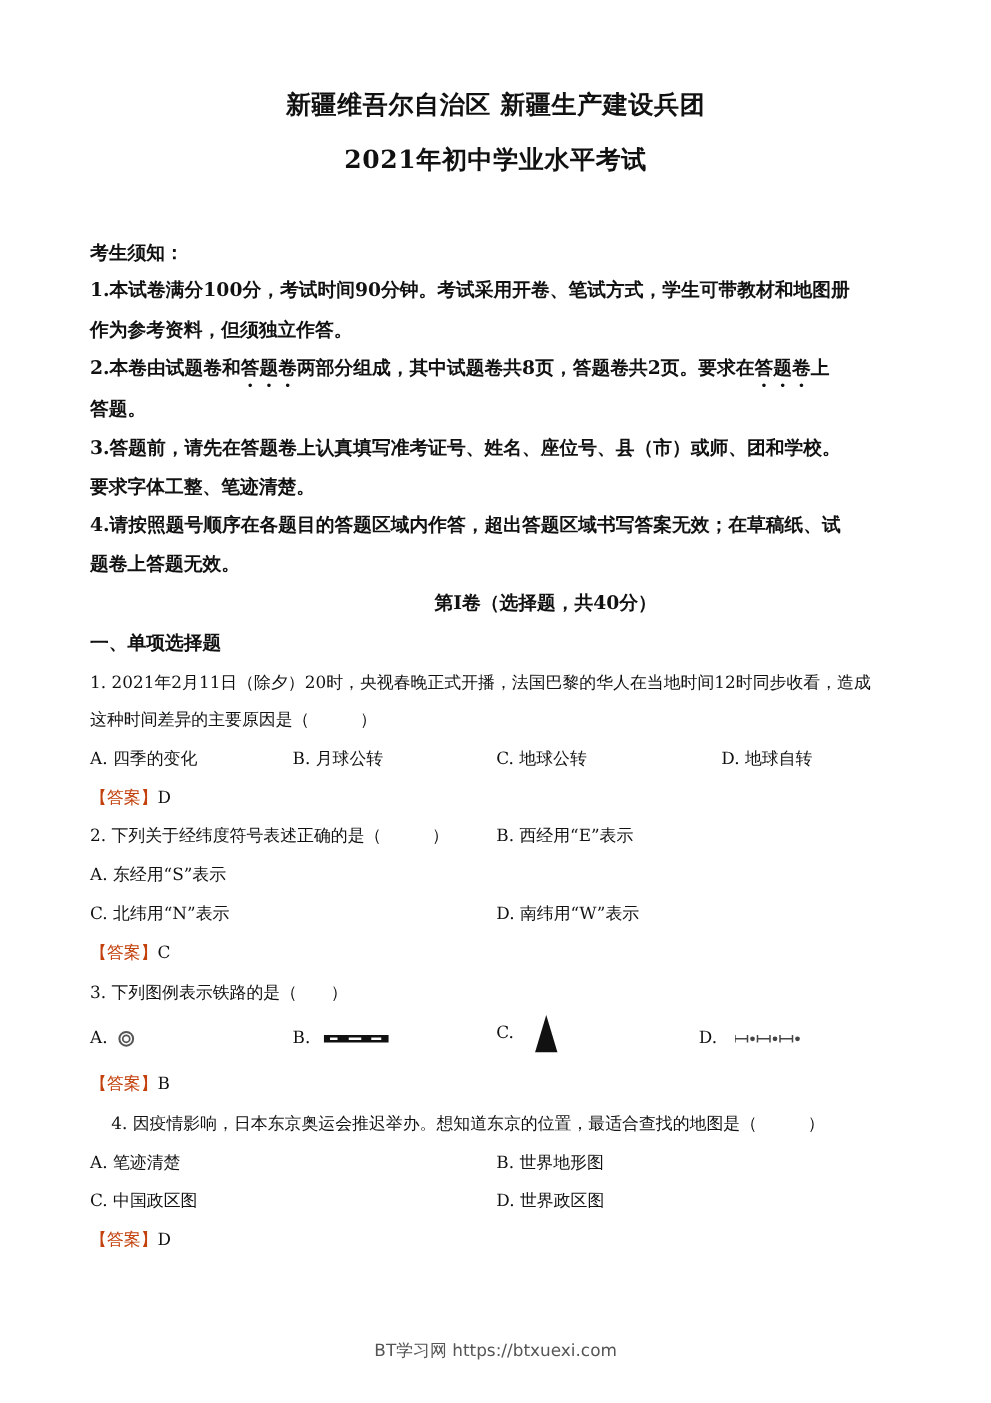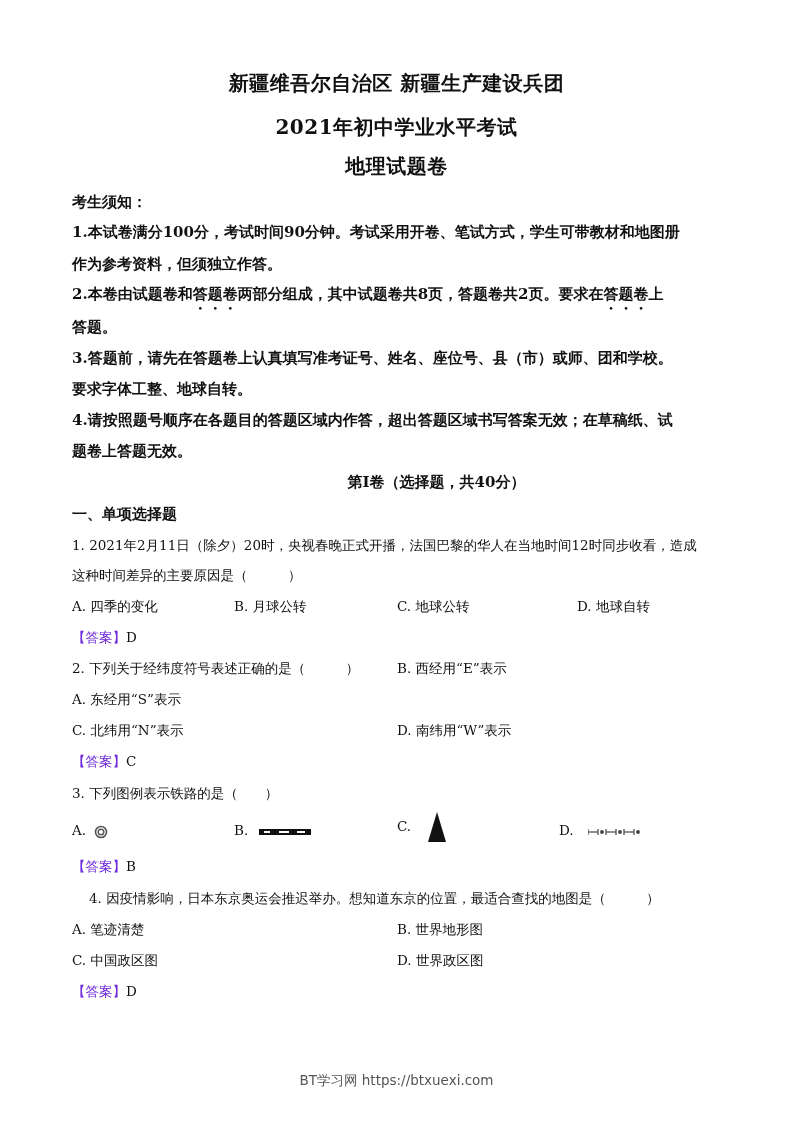--- a/index.html
+++ b/index.html
@@ -16,43 +16,42 @@
     }
     .line {
       position: absolute; left: 72px; font-size: 15px; white-space: nowrap;
       font-weight: bold;
     }
     .normal { font-weight: normal; font-size: 13.5px; }
     .emph { text-emphasis: dot; -webkit-text-emphasis: filled dot; text-emphasis-position: under; -webkit-text-emphasis-position: under; }
     .center { position: absolute; left: 0; width: 793px; text-align: center; font-weight: bold; font-size: 15px; padding-left: 40px; }
     .opt { position: absolute; font-size: 13.5px; white-space: nowrap; }
     .ans { position: absolute; left: 72px; font-size: 13.5px; }
-    .ans .tag { color: #6d28d9; }
+    .ans .tag { color: #c2410c; }
     .footer {
       position: absolute; left: 0; width: 793px; top: 1072px; text-align: center;
       font-family: "DejaVu Sans", sans-serif; font-size: 13.5px; color: #555;
     }
     .icon { display: inline-block; vertical-align: middle; }
   </style>
 </head>
 <body>
 
 <div class="page">
 
   <div class="title" style="top:70px;">新疆维吾尔自治区 新疆生产建设兵团</div>
   <div class="title" style="top:114px;">2021年初中学业水平考试</div>
-  <div class="title" style="top:153px;">地理试题卷</div>
 
   <div class="line" style="top:193px;text-align:center;">考生须知：</div>
   <div class="line" style="top:223px;">1.本试卷满分100分，考试时间90分钟。考试采用开卷、笔试方式，学生可带教材和地图册</div>
   <div class="line" style="top:255px;">作为参考资料，但须独立作答。</div>
   <div class="line" style="top:285px;"><span>2.本卷由试题卷和</span><span class="emph">答题卷</span><span>两部分组成，其中试题卷共8页，答题卷共2页。要求在</span><span class="emph">答题卷</span><span>上</span></div>
   <div class="line" style="top:318px;">答题。</div>
   <div class="line" style="top:349px;">3.答题前，请先在答题卷上认真填写准考证号、姓名、座位号、县（市）或师、团和学校。</div>
-  <div class="line" style="top:380px;">要求字体工整、地球自转。</div>
+  <div class="line" style="top:380px;">要求字体工整、笔迹清楚。</div>
   <div class="line" style="top:411px;">4.请按照题号顺序在各题目的答题区域内作答，超出答题区域书写答案无效；在草稿纸、试</div>
   <div class="line" style="top:442px;">题卷上答题无效。</div>
 
   <div class="center" style="top:473px;">第Ⅰ卷（选择题，共40分）</div>
   <div class="line" style="top:505px;">一、单项选择题</div>
 
   <div class="line normal" style="top:537px;">1. 2021年2月11日（除夕）20时，央视春晚正式开播，法国巴黎的华人在当地时间12时同步收看，造成</div>
   <div class="line normal" style="top:567px;">这种时间差异的主要原因是（　　　）</div>
   <div class="opt" style="left:72px;top:598px;">A. 四季的变化</div>
   <div class="opt" style="left:234px;top:598px;">B. 月球公转</div>

